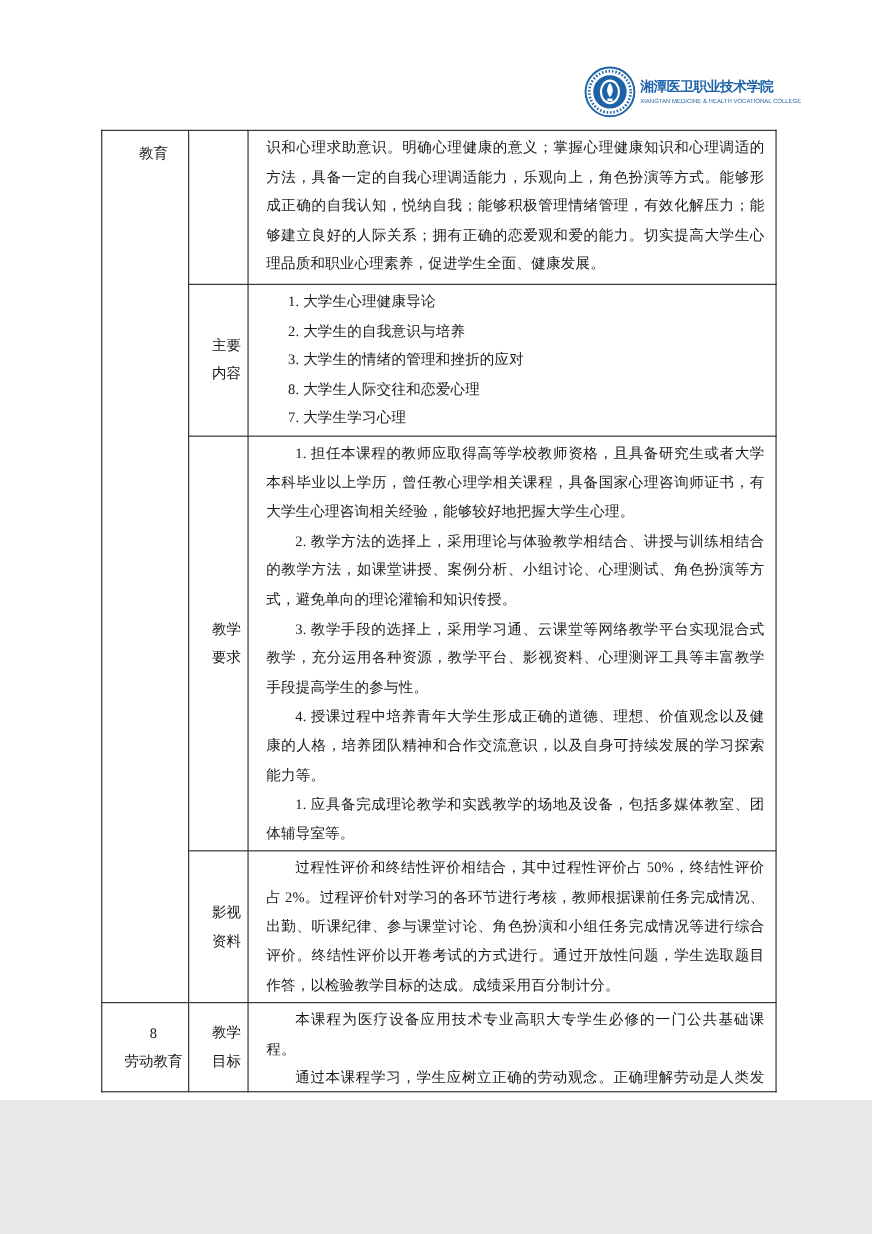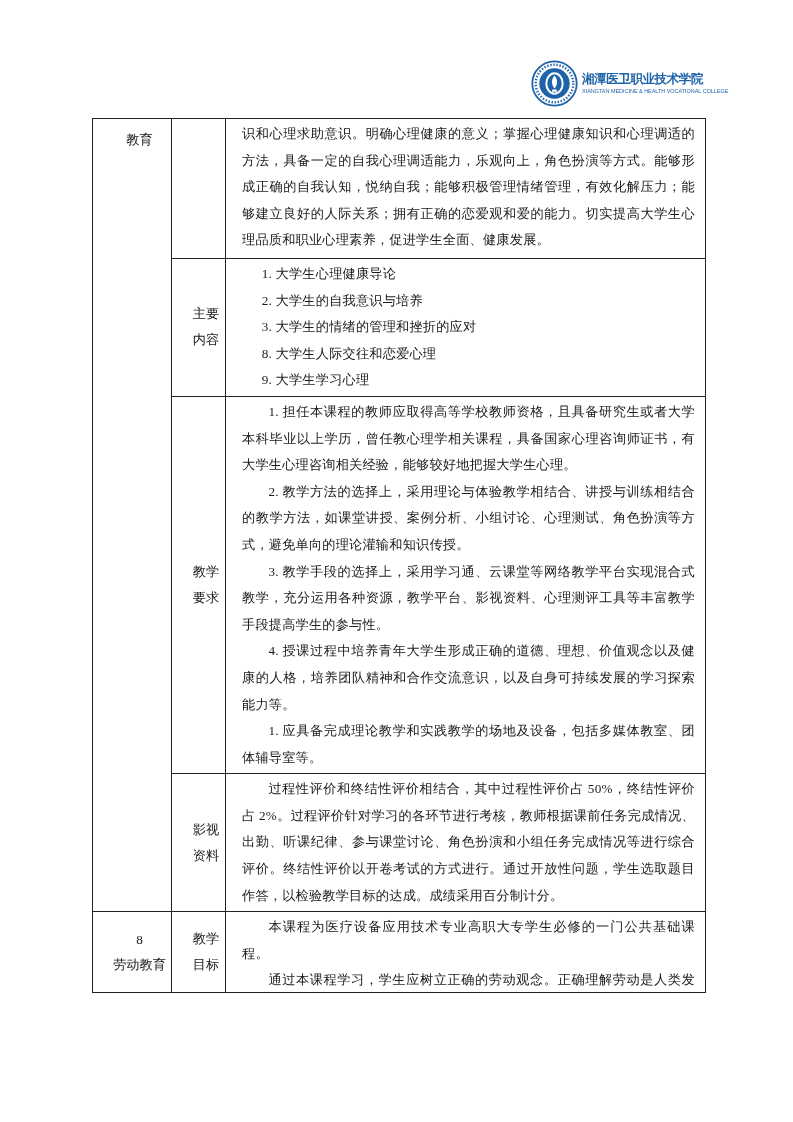--- a/index.html
+++ b/index.html
@@ -1,18 +1,18 @@
 <!DOCTYPE html>
 <html><head>
 <meta charset="utf-8">
 <style>
   html,body { margin:0; padding:0; background:#e8e8e8; }
   .page {
     position:relative;
-    width:793px; height:1122px;
+    width:793px; height:1000px;
     margin:0 auto;
     background:#ffffff;
     font-family:"Liberation Serif", serif;
     color:#1a1a1a;
     overflow:hidden;
   }
 
   
   .logo {
     position:absolute; left:531px; top:60px;
@@ -107,21 +107,21 @@
 
       <tr style="height:130px">
         <td class="lbl">
           <div class="w2">主要内容</div>
         </td>
         <td class="cnt">
           <p class="ind15">1. 大学生心理健康导论</p>
           <p class="ind15">2. 大学生的自我意识与培养</p>
           <p class="ind15">3. 大学生的情绪的管理和挫折的应对</p>
           <p class="ind15">8. 大学生人际交往和恋爱心理</p>
-          <p class="ind15">9. 大学生学习心理</p>
+          <p class="ind15">7. 大学生学习心理</p>
         </td>
       </tr>
 
       <tr style="height:375px">
         <td class="lbl">
           <div class="w2">教学要求</div>
         </td>
         <td class="cnt">
           <p class="ind">1. 担任本课程的教师应取得高等学校教师资格，且具备研究生或者大学本科毕业以上学历，曾任教心理学相关课程，具备国家心理咨询师证书，有大学生心理咨询相关经验，能够较好地把握大学生心理。</p>
           <p class="ind">2. 教学方法的选择上，采用理论与体验教学相结合、讲授与训练相结合的教学方法，如课堂讲授、案例分析、小组讨论、心理测试、角色扮演等方式，避免单向的理论灌输和知识传授。</p>

